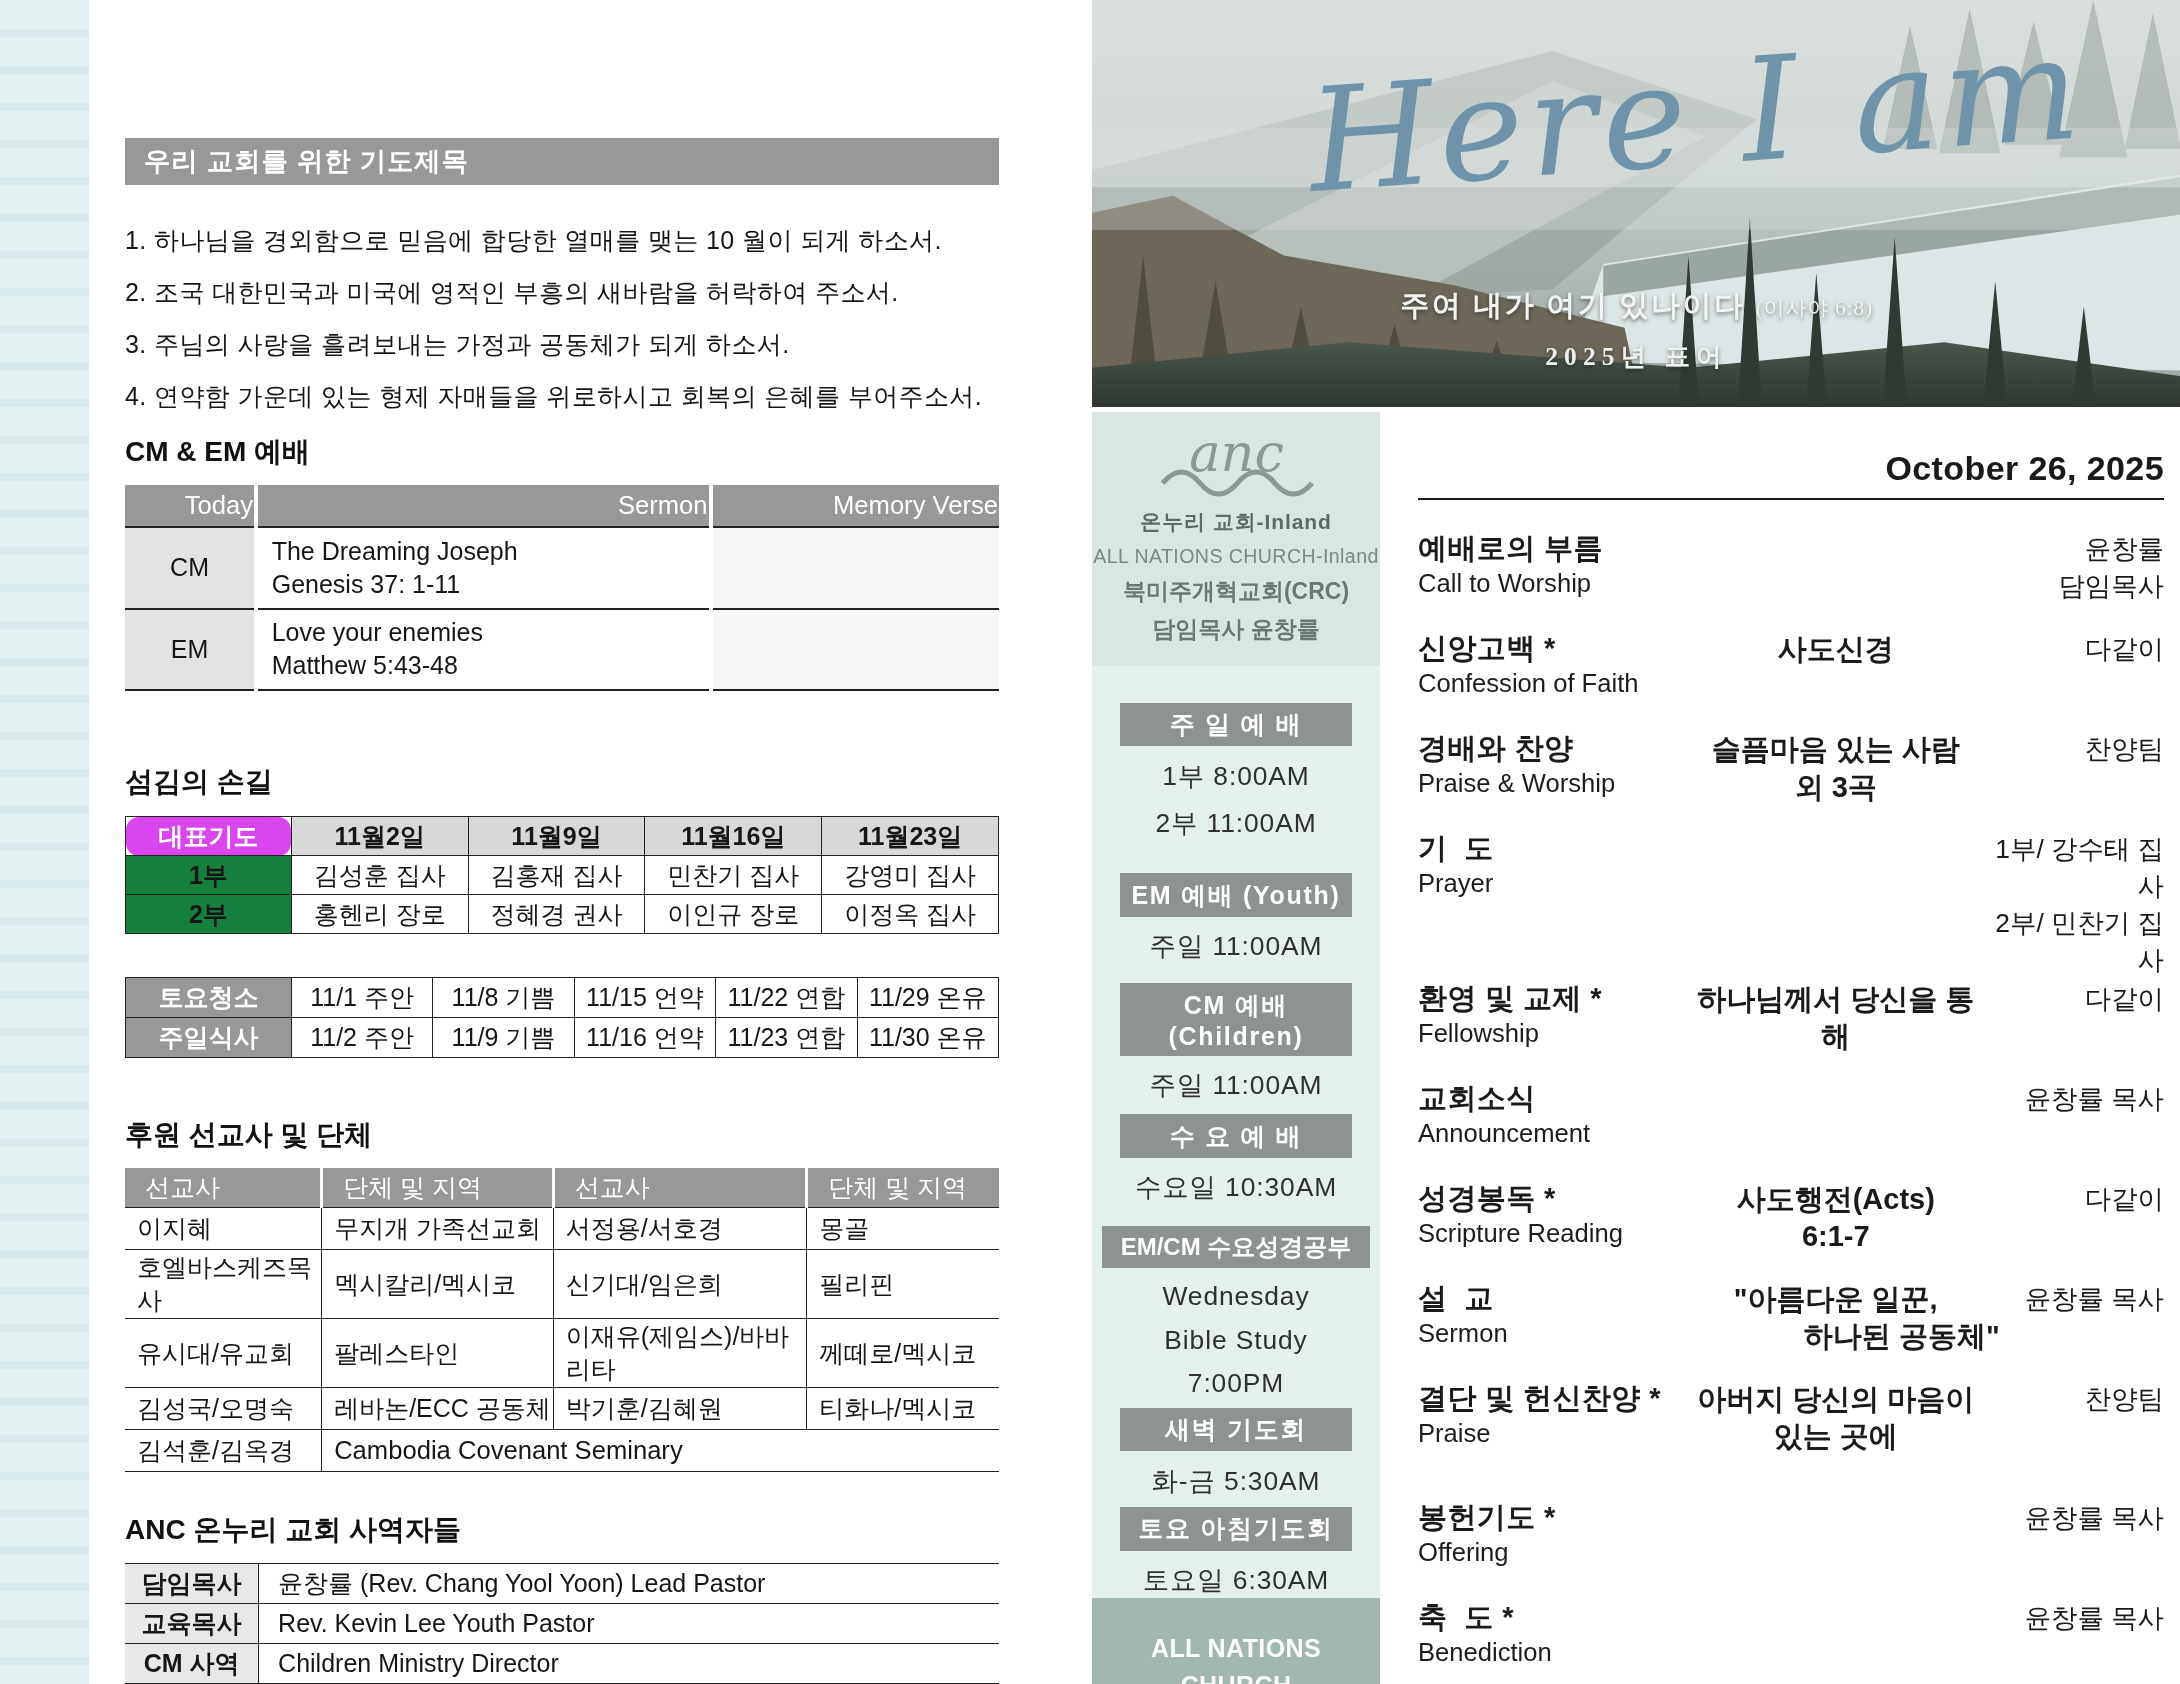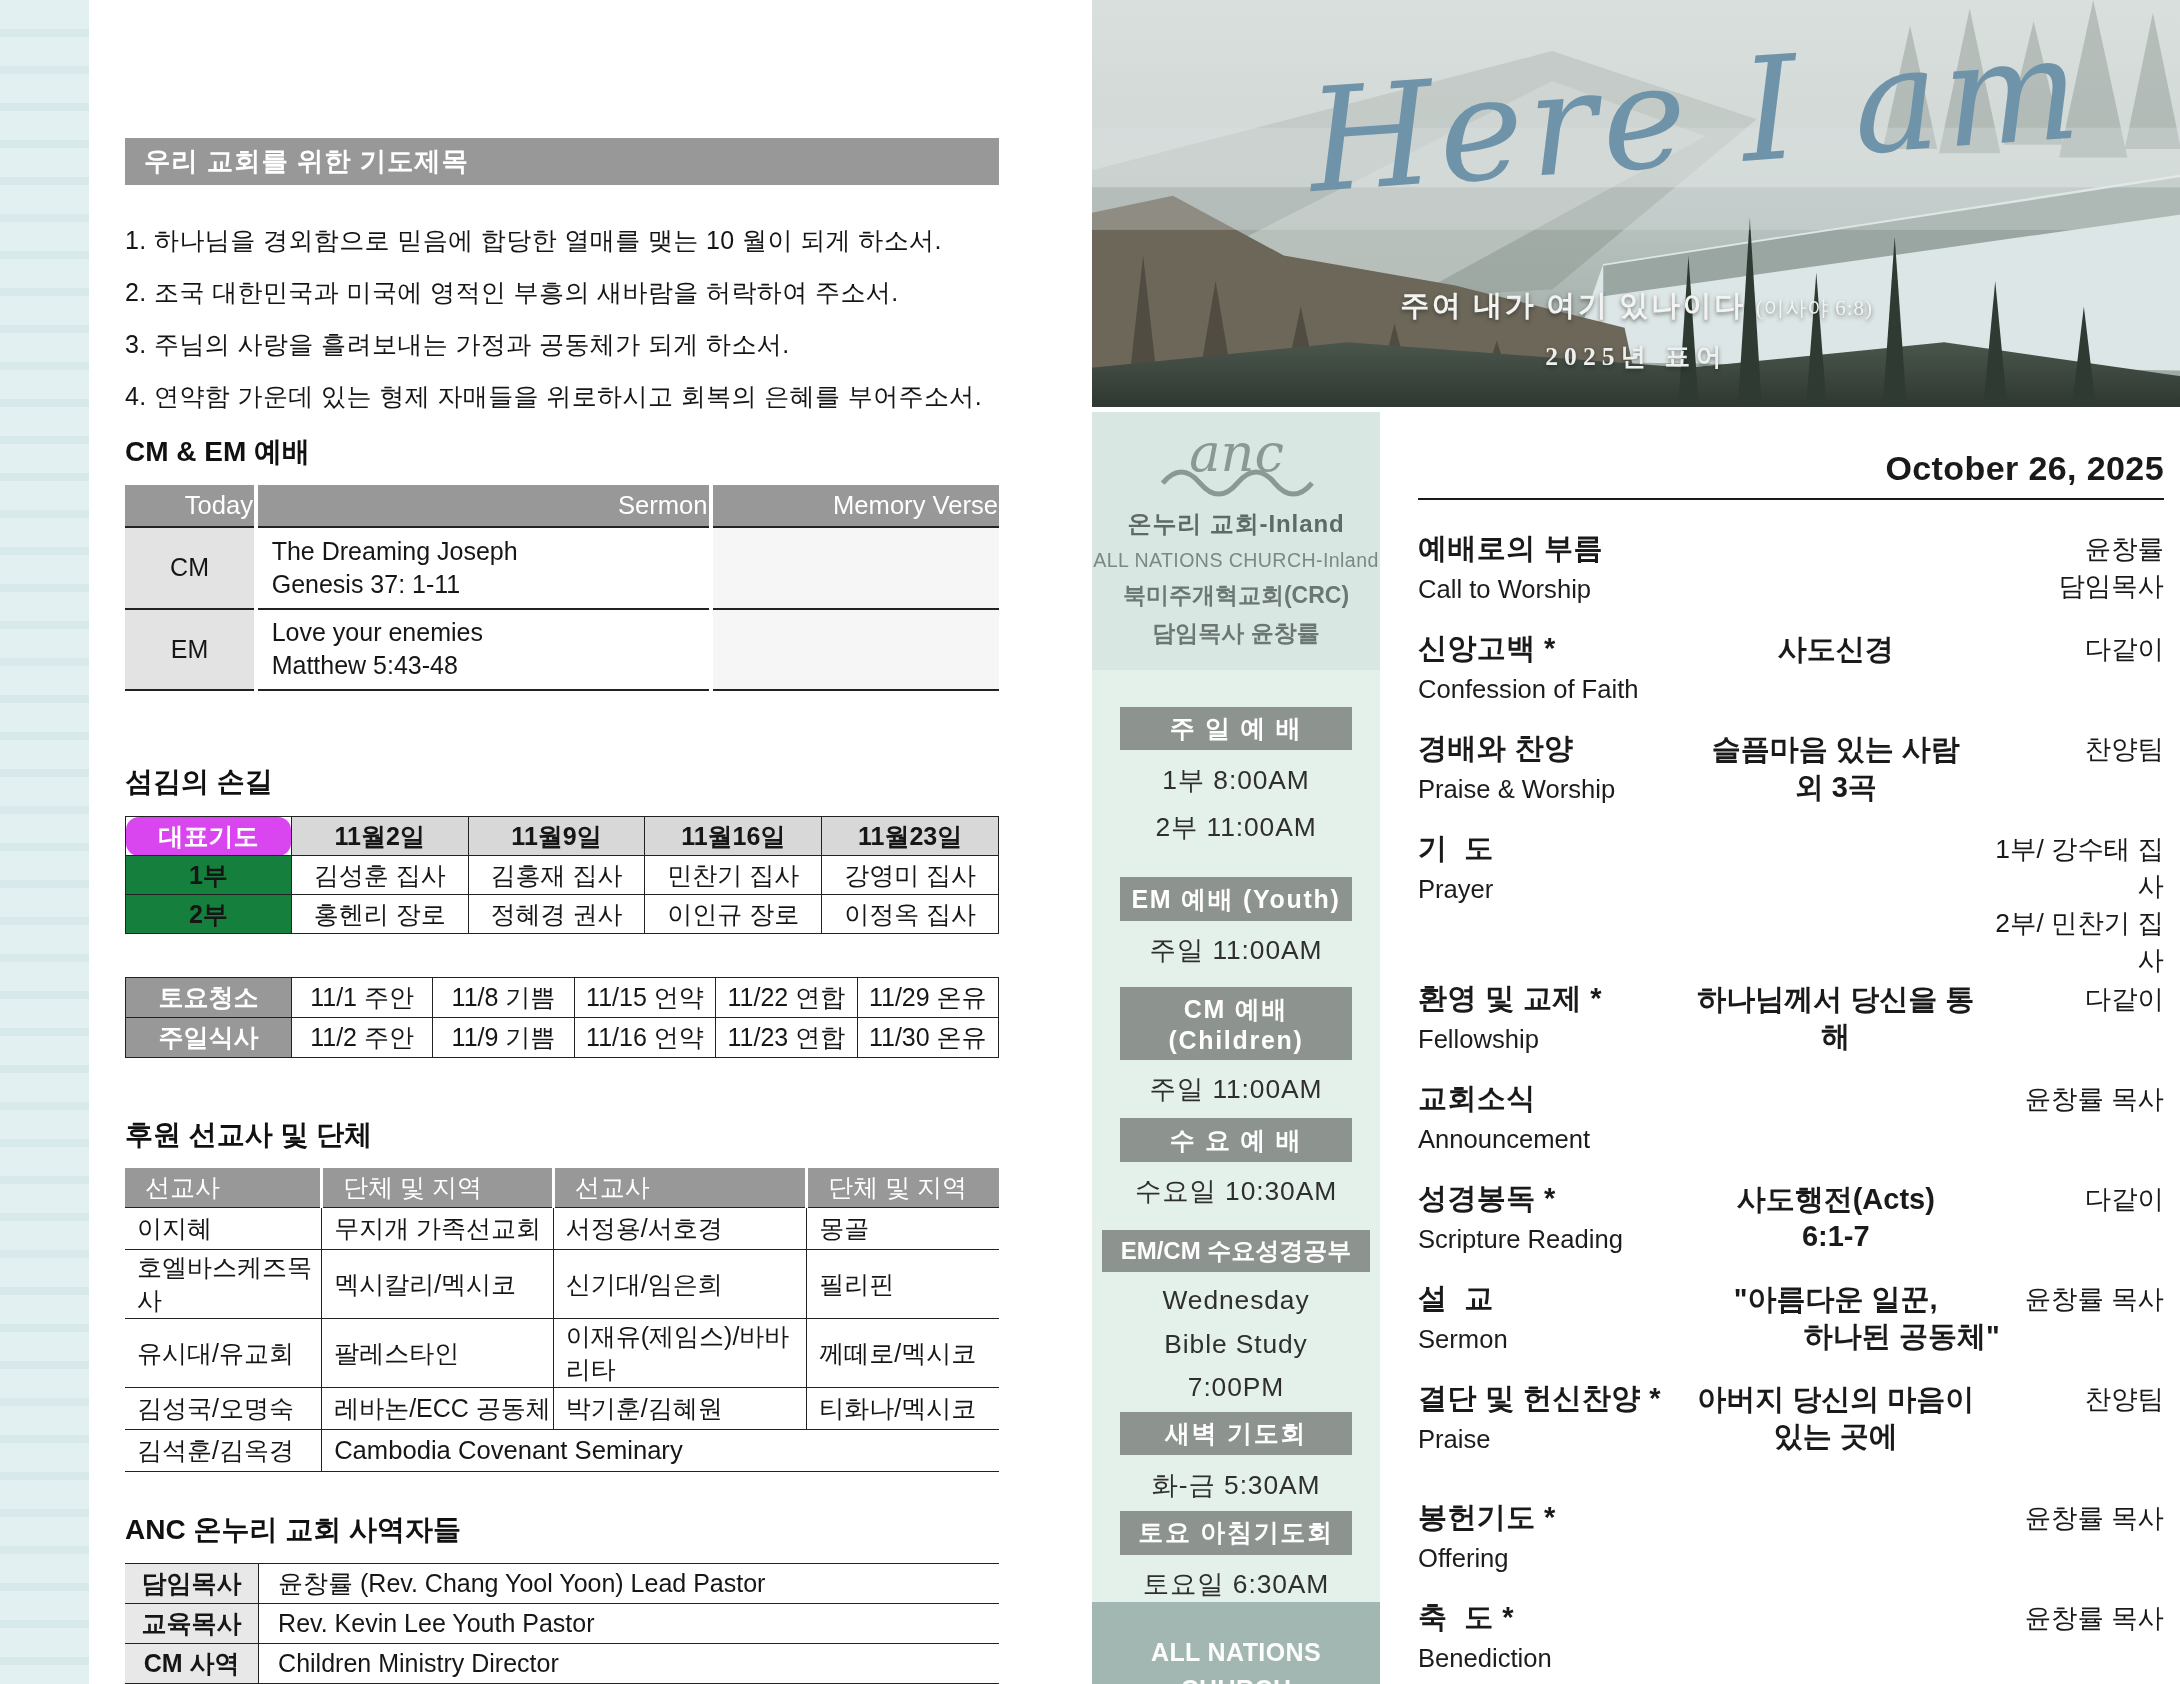--- a/index.html
+++ b/index.html
@@ -73,41 +73,41 @@
   .hero-subtitle .ref{font-size:21px;letter-spacing:0.9px;font-weight:normal;}
   .hero-motto{position:absolute;left:0;top:339px;width:100%;text-align:center;color:#eef0ee;
     font-family:"Liberation Serif",serif;font-weight:bold;font-size:25.6px;letter-spacing:6px;
     text-shadow:0 1.7px 4.3px rgba(20,30,25,.55);}
 
   .right-body{display:flex;margin-top:5.1px;height:1267px;}
 
   
   .sidebar{width:288px;background:#e4f1ea;display:flex;flex-direction:column;}
   .logo-block{background:#d9e7e3;padding:15.3px 0 20.4px 0;text-align:center;}
-  .logo-kr{font-size:24px;font-weight:bold;color:#5d6a66;margin-top:5.1px;letter-spacing:0.9px;}
+  .logo-kr{font-size:21px;font-weight:bold;color:#5d6a66;margin-top:5.1px;letter-spacing:0.9px;}
   .logo-en{font-size:19.6px;color:#7c8884;margin-top:8.5px;letter-spacing:0.4px;}
   .logo-denom{font-size:23px;font-weight:bold;color:#6b7773;margin-top:8.5px;}
   .logo-pastor{font-size:23px;font-weight:bold;color:#6b7773;margin-top:6.8px;}
   .banner{width:232px;margin:0 auto;background:#8d938f;color:#fff;font-size:25px;font-weight:bold;
     text-align:center;padding:5.1px 0;letter-spacing:1.7px;}
   .banner.wide{width:268px;font-size:24px;letter-spacing:0;}
   .time-line{text-align:center;font-size:26.4px;color:#2f2f2f;margin-top:12.8px;letter-spacing:0.9px;}
   .g1{margin-top:37px;} .g2{margin-top:32px;} .g3{margin-top:19px;} .g4{margin-top:11px;}
   .g5{margin-top:20.4px;} .g6{margin-top:8.5px;} .g7{margin-top:8.5px;}
   .address-block{margin-top:auto;margin-bottom:4.3px;background:#a3b7b2;color:#fdfdfc;
     text-align:center;font-size:25px;font-weight:bold;line-height:1.45;padding:32px 12px 39px 12px;letter-spacing:0.4px;}
 
   
   .order{flex:1;margin-left:38px;padding-right:17px;display:flex;flex-direction:column;}
   .order-date{margin-top:37px;text-align:right;font-size:34px;font-weight:bold;letter-spacing:0.4px;}
   .rule{border-top:2.6px solid #1a1a1a;margin-top:10.2px;}
   .rows{margin-top:29px;}
   .wrow{display:grid;grid-template-columns:36% 40% 24%;min-height:100px;align-items:start;}
   .wkr{font-size:29px;font-weight:bold;white-space:pre-wrap;letter-spacing:0.4px;}
-  .wen{font-size:25.6px;margin-top:6px;color:#1c1c1c;}
+  .wen{font-size:25.6px;color:#1c1c1c;}
   .wc{text-align:center;font-size:29px;font-weight:bold;line-height:1.3;padding-top:1.7px;}
   .wr{text-align:right;font-size:26.4px;line-height:1.4;padding-top:1.7px;}
   .row-offering{margin-top:19px;}
   .row-sermon .wc div:nth-child(2){transform:translateX(66px);}
 </style>
 </head>
 <body>
 
 <div class="page">
 

